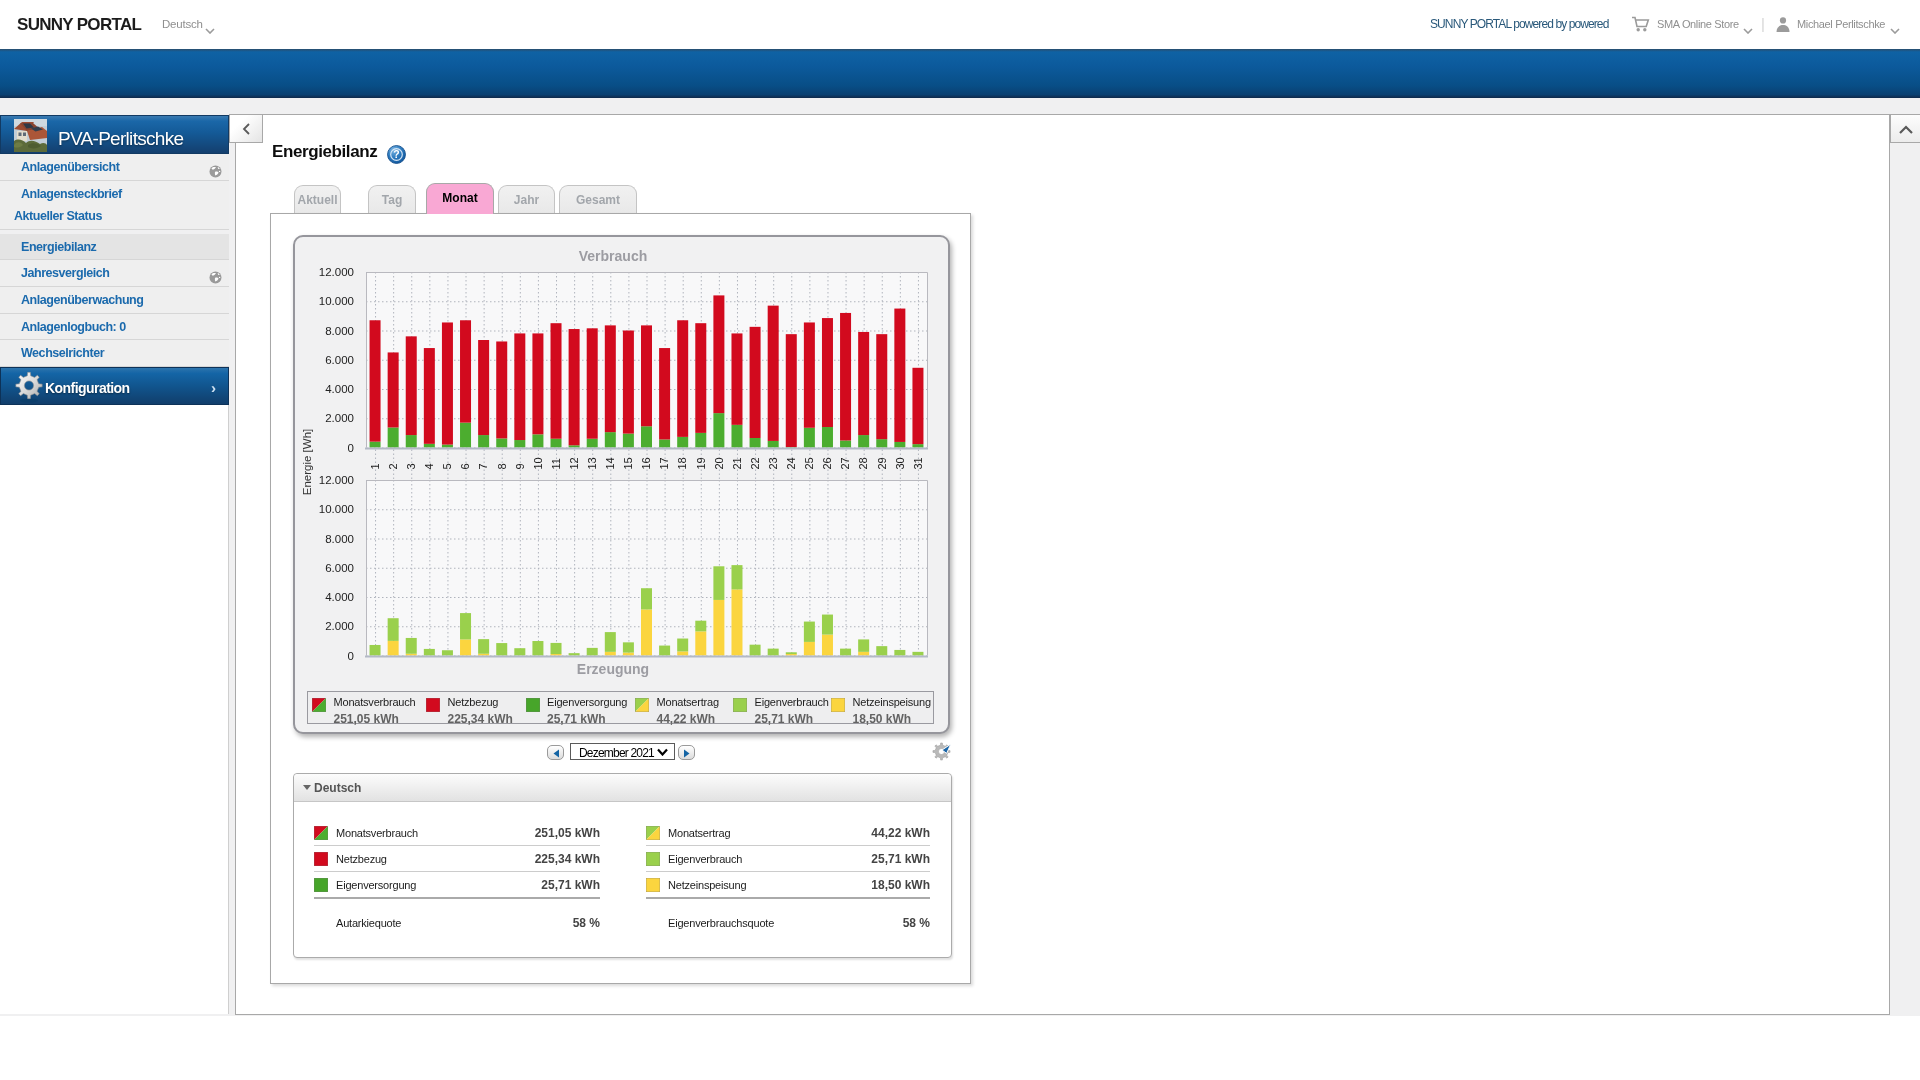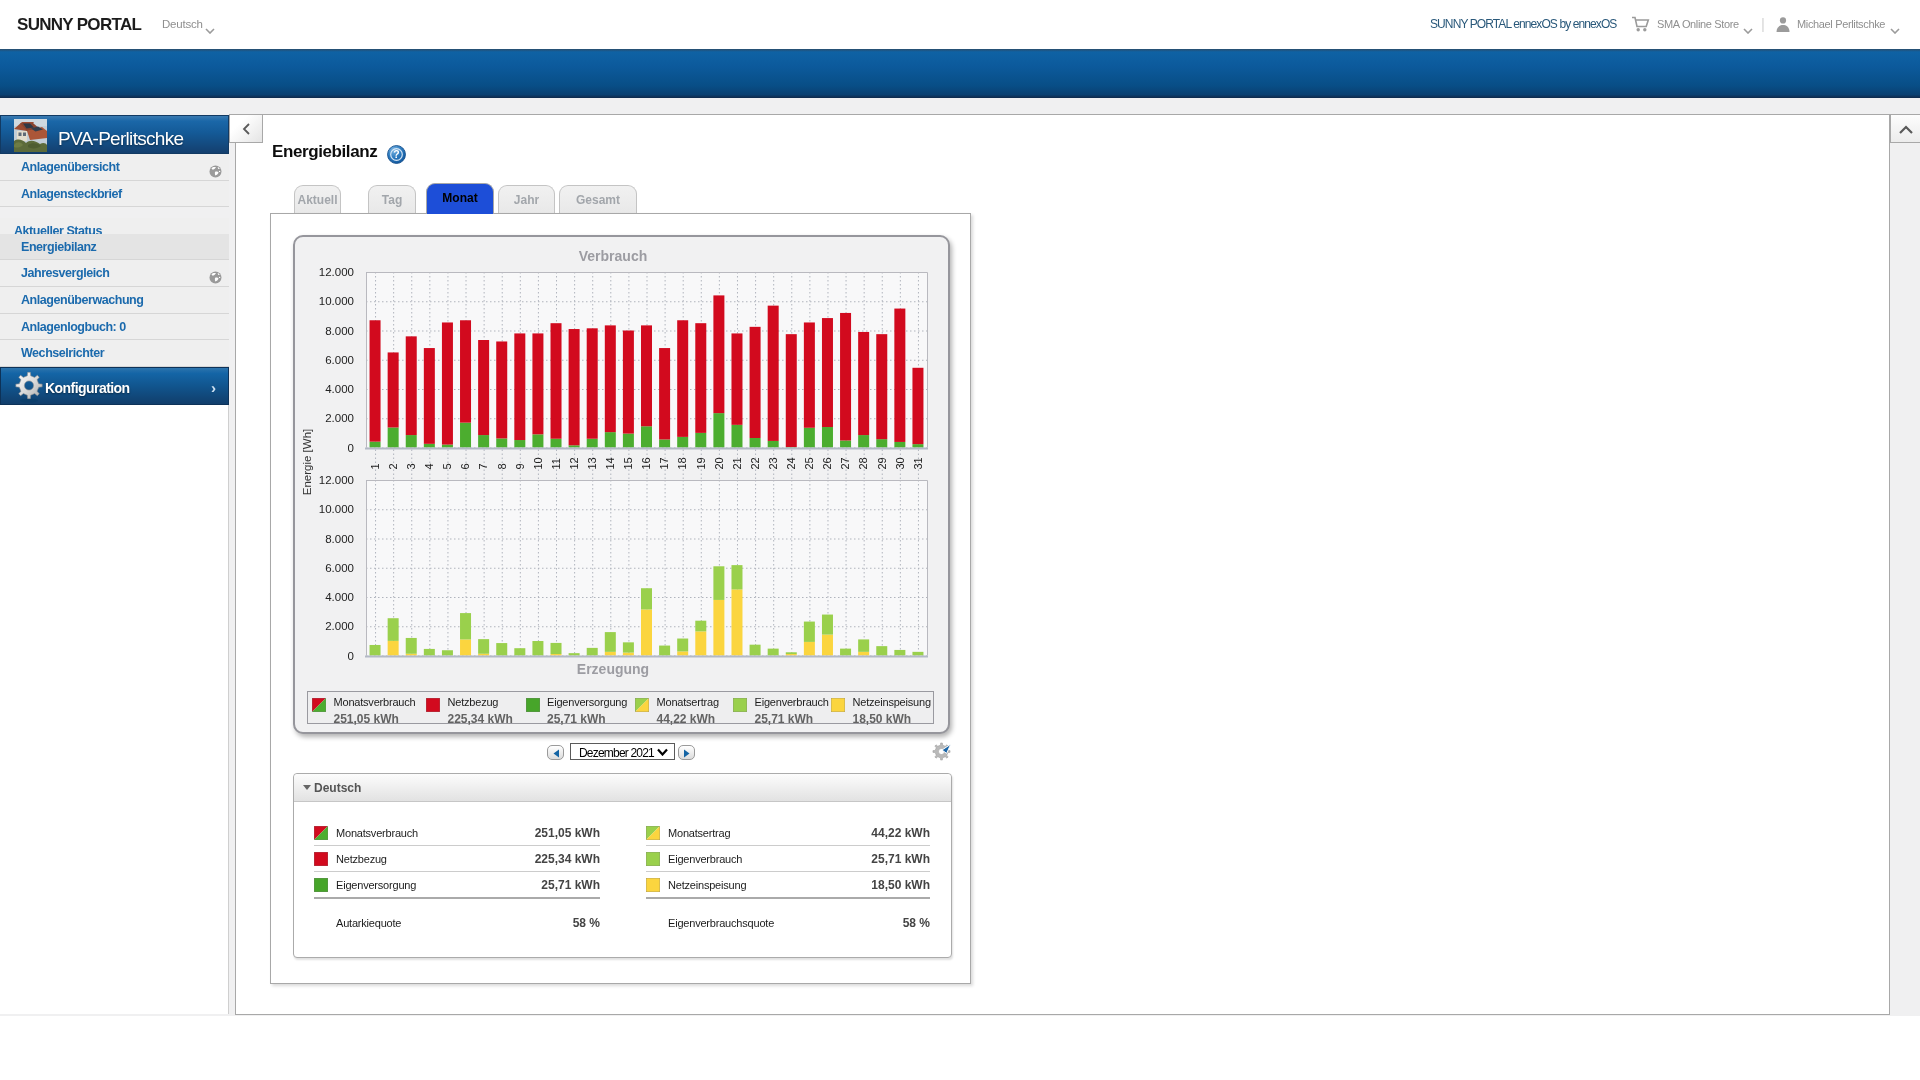--- a/index.html
+++ b/index.html
@@ -36,21 +36,21 @@
 
 #panel { left:235px; top:114px; width:1655px; height:901px; background:#fff; border:1px solid #a8a8a8; }
 #collapse { left:229px; top:114px; width:34px; height:29px; background:linear-gradient(135deg,#fff 30%,#e4e4e4 100%); border:1px solid #a8a8a8; color:#555; text-align:center; }
 #totop { left:1890px; top:114px; width:30px; height:29px; background:linear-gradient(180deg,#fdfdfd,#ececec); border:1px solid #a8a8a8; border-right:none; }
 #heading { left:272px; top:142px; font-size:17px; font-weight:bold; color:#0d0d0d; letter-spacing:-0.4px; line-height:20px; }
 #helpic { left:387px; top:145px; }
 
 
 .tab { top:185px; height:29px; border:1px solid #c4c4c4; border-bottom:none; border-radius:9px 9px 0 0;
   background:linear-gradient(180deg,#f1f1f1,#e8e8e8); color:#a2a6ab; font-size:12px; font-weight:bold; text-align:center; line-height:28px; }
-.tab.act { top:183px; height:31px; background:#1d4ed8; border-color:#a8a8a8; color:#000; z-index:5; }
+.tab.act { top:183px; height:31px; background:#f9a8d4; border-color:#a8a8a8; color:#000; z-index:5; }
 
 #tabbox { left:270px; top:213px; width:701px; height:771px; background:#fff; border:1px solid #a8a8a8; box-shadow:2px 2px 3px rgba(0,0,0,0.15); }
 
 
 #chartpanel { left:293px; top:235px; width:657px; height:499px; background:#f1f1f2; border:2px solid #96969c; border-radius:10px; box-shadow:2px 3px 5px rgba(0,0,0,0.3); }
 #chartsvg { left:293px; top:236px; }
 
 
 #legend { left:307px; top:691px; width:627px; height:33px; background:#eeeeef; border:1px solid #9a9aa0; }
 .litem { position:absolute; top:3px; }
@@ -85,21 +85,21 @@
 </style>
 </head>
 <body>
 <div id="stage">
   <div class="abs" id="topbar"></div>
   <div class="abs" id="logo">SUNNY PORTAL</div>
   <div class="abs topgray" style="left:162px; top:18px; font-size:11.5px; letter-spacing:-0.2px;">Deutsch</div>
   <div class="abs" style="left:205px; top:20px;"><svg width="10" height="6" viewBox="0 0 10 6">
         <path d="M1 1 L5 5 L9 1" fill="none" stroke="#9b9b9b" stroke-width="1.6"></path>
       </svg></div>
-  <div class="abs" style="left:1430px; top:17px; font-size:12px; letter-spacing:-0.9px; color:#29587a;">SUNNY PORTAL ennexOS by ennexOS</div>
+  <div class="abs" style="left:1430px; top:17px; font-size:12px; letter-spacing:-0.9px; color:#29587a;">SUNNY PORTAL powered by powered</div>
   <div class="abs" style="left:1631px; top:16px;"><svg width="20" height="17" viewBox="0 0 20 17">
         <g fill="none" stroke="#9b9b9b" stroke-width="1.6">
           <path d="M1 1.5 H4 L6 10.5 H15.2 L17.3 4 H5"></path>
         </g>
         <circle cx="7.2" cy="13.8" r="1.7" fill="#9b9b9b"></circle>
         <circle cx="13.8" cy="13.8" r="1.7" fill="#9b9b9b"></circle>
       </svg></div>
   <div class="abs topgray" style="left:1657px; top:18px;">SMA Online Store</div>
   <div class="abs" style="left:1743px; top:20px;"><svg width="10" height="6" viewBox="0 0 10 6">
         <path d="M1 1 L5 5 L9 1" fill="none" stroke="#9b9b9b" stroke-width="1.6"></path>
@@ -144,21 +144,21 @@
       <span class="nm">PVA-Perlitschke</span>
     </div>
   <div class="abs mitem" style="top:154px;">Anlagenübersicht<span class="glb"><svg width="13" height="13" viewBox="0 0 13 13">
           <circle cx="6.5" cy="6.5" r="6" fill="#9a9a9a"></circle>
           <path d="M2.5 3.2 C3.5 2 5.5 1.6 7 2.2 C6.2 3.4 4.6 4.8 3.2 4.6 Z" fill="#fff"></path>
           <path d="M8.6 1.9 C9.6 2.3 10.4 3.1 10.8 4 L9.3 3.9 Z" fill="#fff"></path>
           <path d="M6.2 6.8 C7.4 6.2 9 6.6 9.6 7.6 C9 9 7.6 10.3 6.4 10.6 C5.8 9.4 5.6 7.6 6.2 6.8 Z" fill="#fff"></path>
           <circle cx="10.6" cy="6.4" r="0.7" fill="#fff"></circle>
         </svg></span></div>
   <div class="abs mitem" style="top:180.6px;">Anlagensteckbrief</div>
-  <div class="abs mitem" style="top:218px;padding-left:14px;">Aktueller Status</div>
+  <div class="abs mitem" style="top:203px;padding-left:14px;">Aktueller Status</div>
   <div class="abs mitem sel" style="top:233.8px;">Energiebilanz</div>
   <div class="abs mitem" style="top:260.4px;">Jahresvergleich<span class="glb"><svg width="13" height="13" viewBox="0 0 13 13">
           <circle cx="6.5" cy="6.5" r="6" fill="#9a9a9a"></circle>
           <path d="M2.5 3.2 C3.5 2 5.5 1.6 7 2.2 C6.2 3.4 4.6 4.8 3.2 4.6 Z" fill="#fff"></path>
           <path d="M8.6 1.9 C9.6 2.3 10.4 3.1 10.8 4 L9.3 3.9 Z" fill="#fff"></path>
           <path d="M6.2 6.8 C7.4 6.2 9 6.6 9.6 7.6 C9 9 7.6 10.3 6.4 10.6 C5.8 9.4 5.6 7.6 6.2 6.8 Z" fill="#fff"></path>
           <circle cx="10.6" cy="6.4" r="0.7" fill="#fff"></circle>
         </svg></span></div>
   <div class="abs mitem" style="top:287px;">Anlagenüberwachung</div>
   <div class="abs mitem" style="top:313.6px;">Anlagenlogbuch: 0</div>

